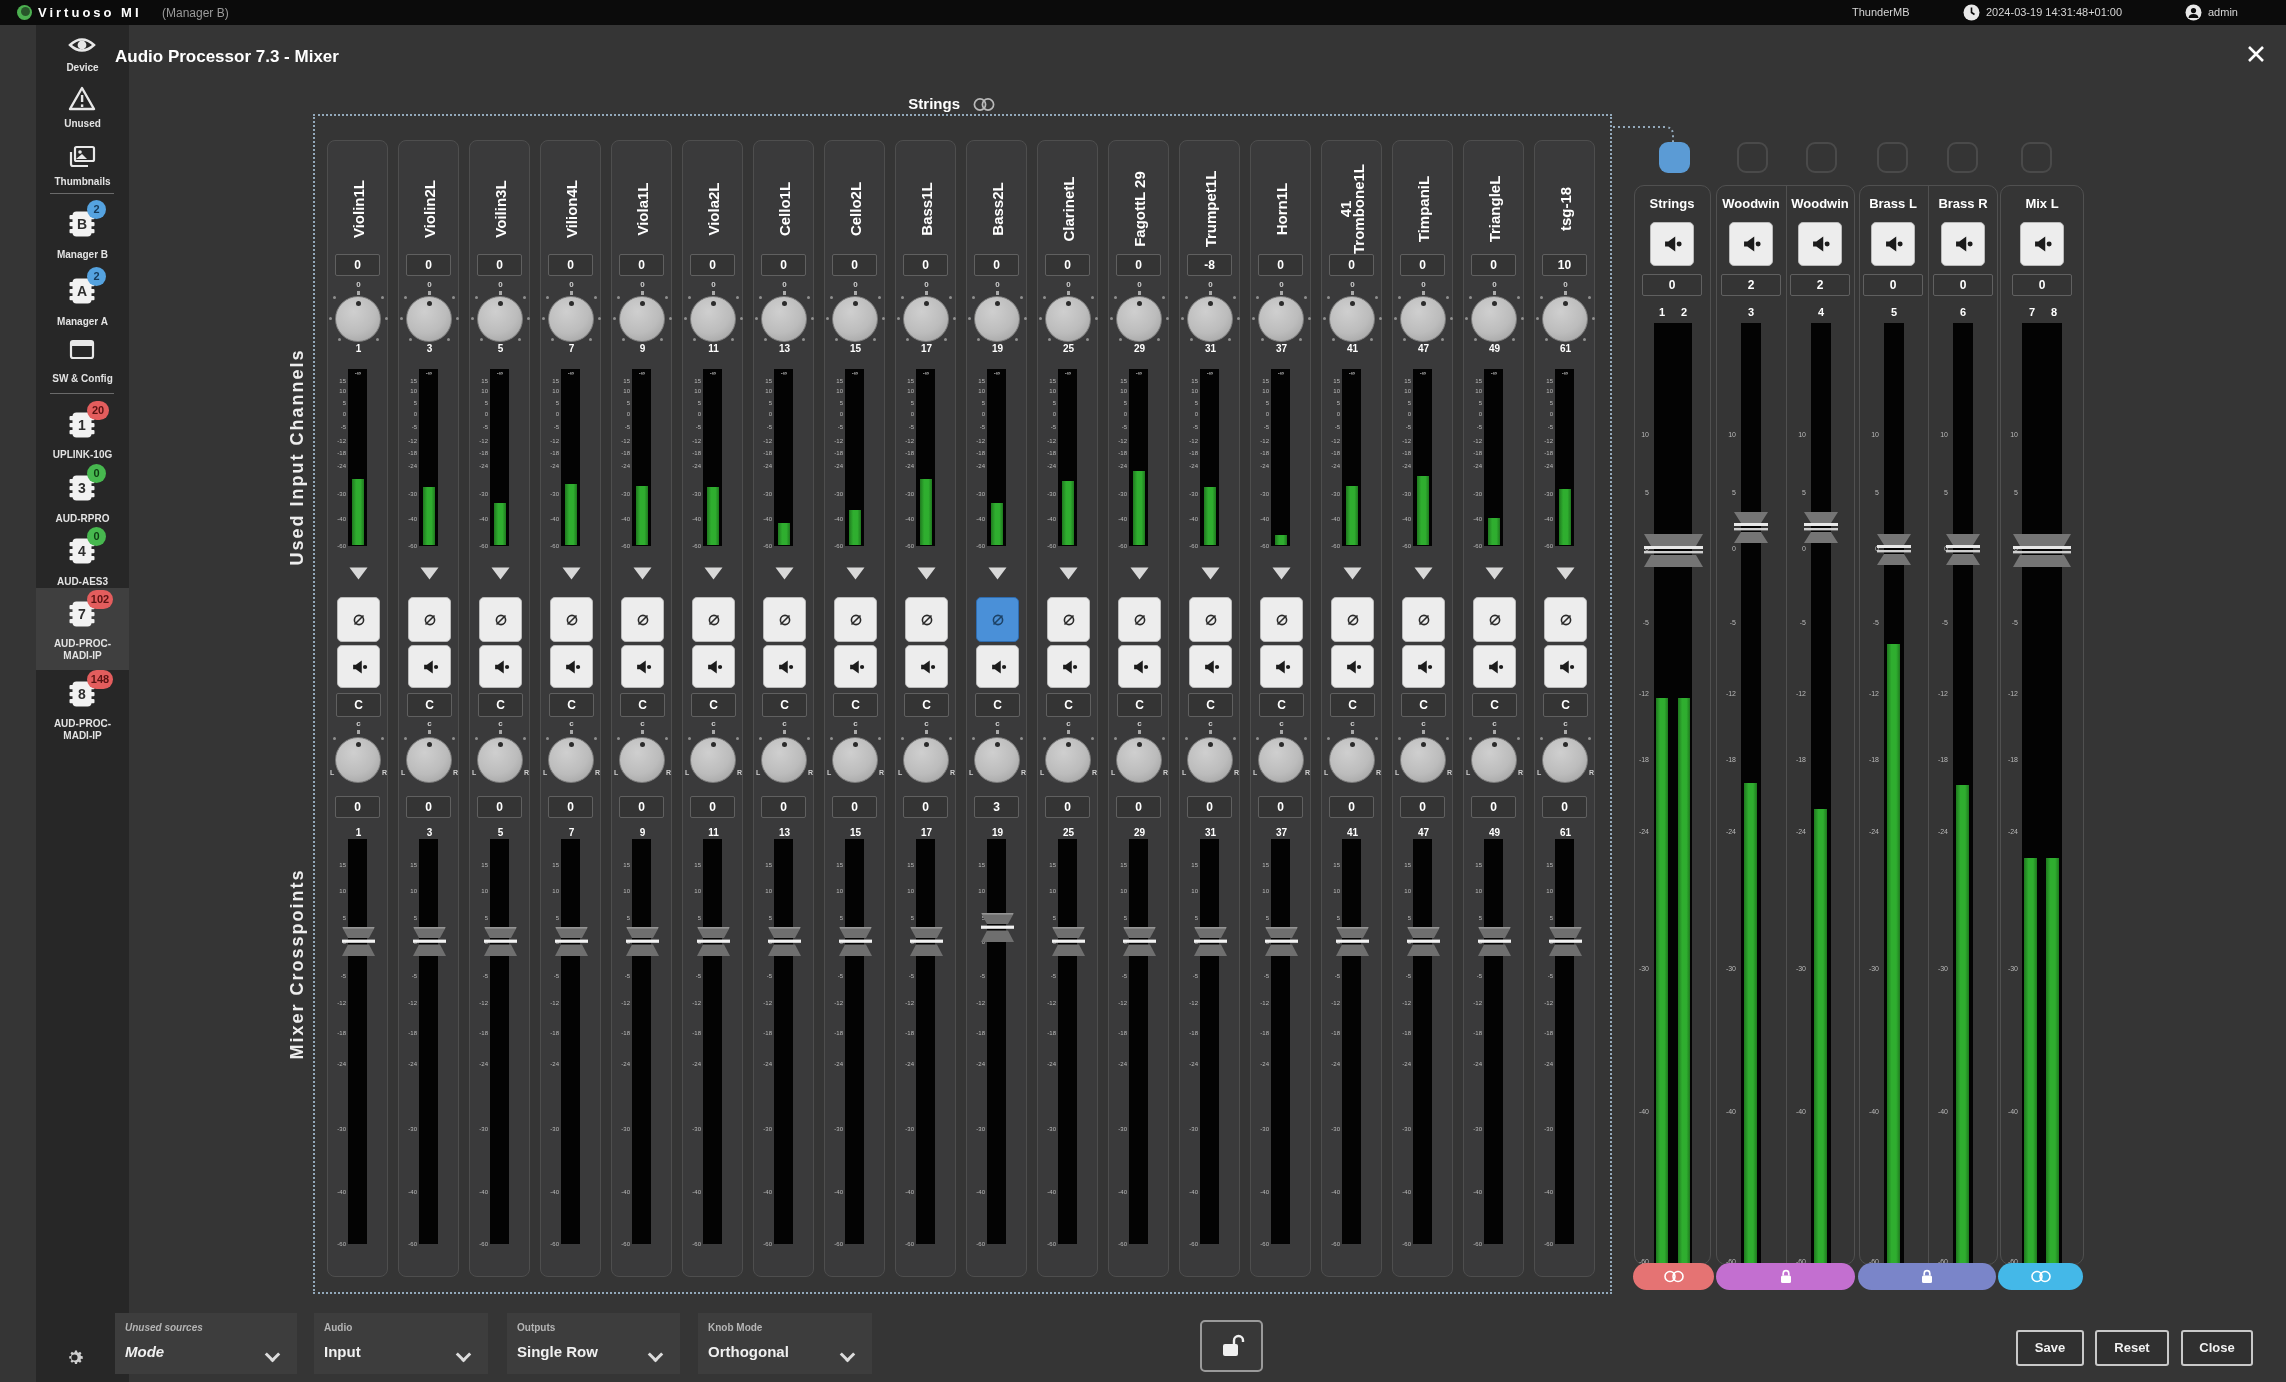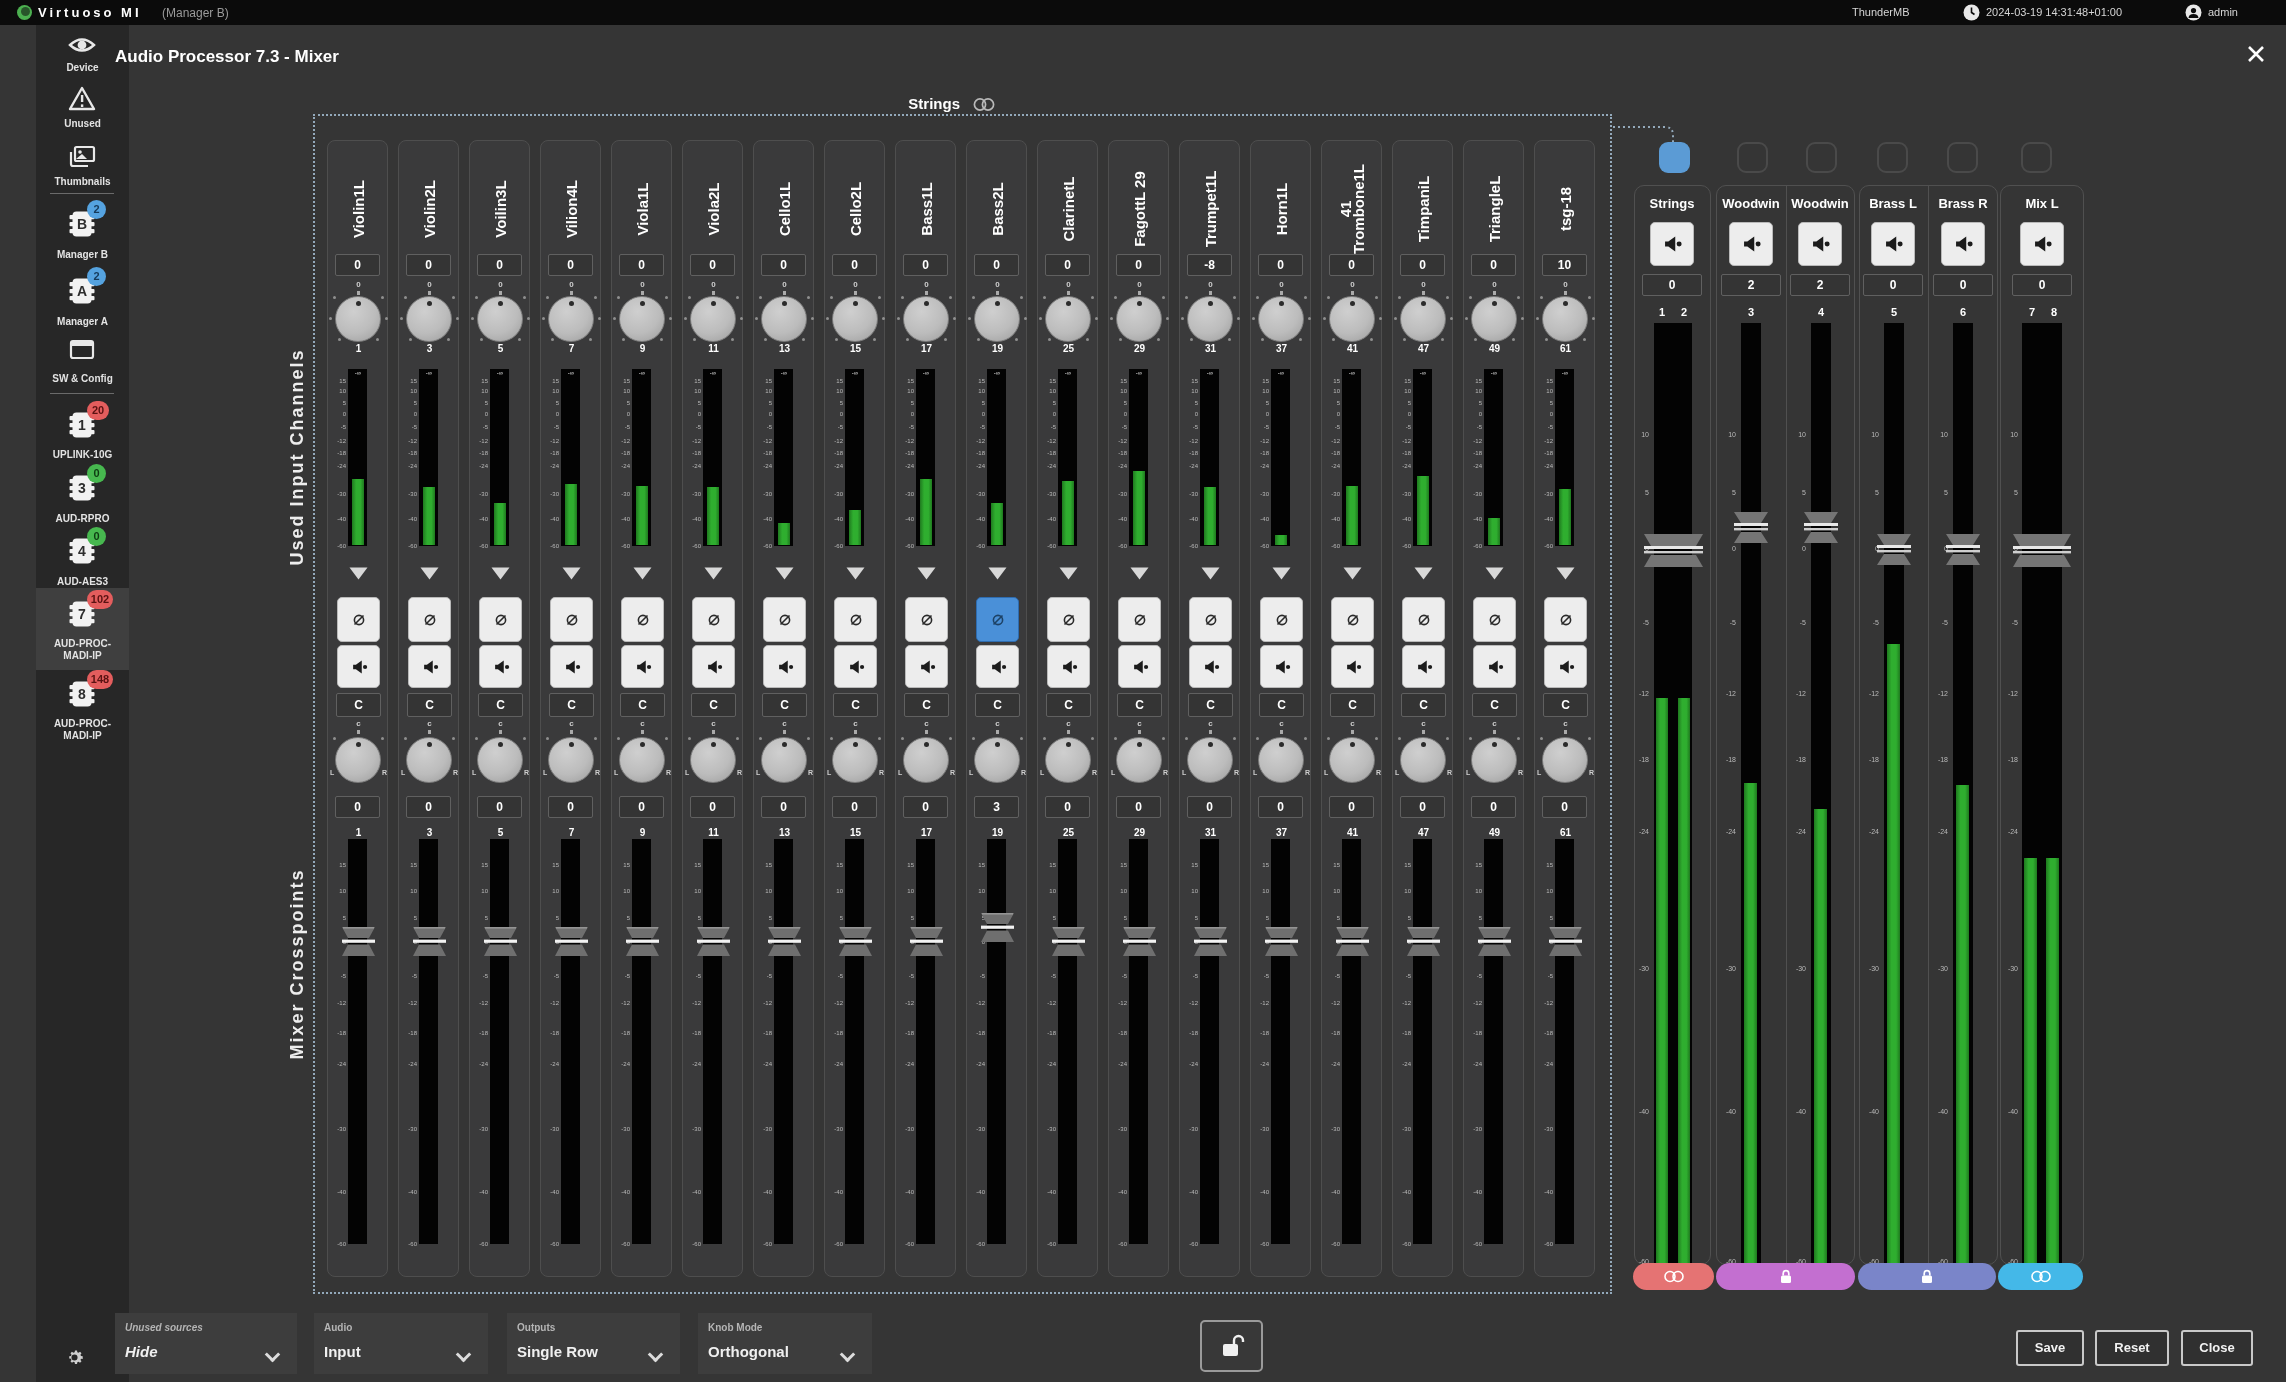--- a/index.html
+++ b/index.html
@@ -1709,21 +1709,21 @@
       </svg>
     </div>
 <div class="abs pill" style="left:1998px;width:85px;background:#44b8e8;">
       <svg width="26" height="15" viewBox="0 0 26 15">
         <circle cx="9" cy="7.5" r="5" fill="none" stroke="#fff" stroke-width="1.6"></circle>
         <circle cx="17" cy="7.5" r="5" fill="none" stroke="#fff" stroke-width="1.6"></circle>
       </svg>
     </div>
 <div class="abs dd" style="left:115px;width:182px;font-style:italic;">
       <div class="abs ddlab">Unused sources</div>
-      <div class="abs ddval">Hide</div>
+      <div class="abs ddval">Mode</div>
       <div class="abs chev" style="left:152px;top:36px;"></div>
     </div>
 <div class="abs dd" style="left:314px;width:174px;">
       <div class="abs ddlab">Audio</div>
       <div class="abs ddval">Input</div>
       <div class="abs chev" style="left:144px;top:36px;"></div>
     </div>
 <div class="abs dd" style="left:507px;width:173px;">
       <div class="abs ddlab">Outputs</div>
       <div class="abs ddval">Single Row</div>

